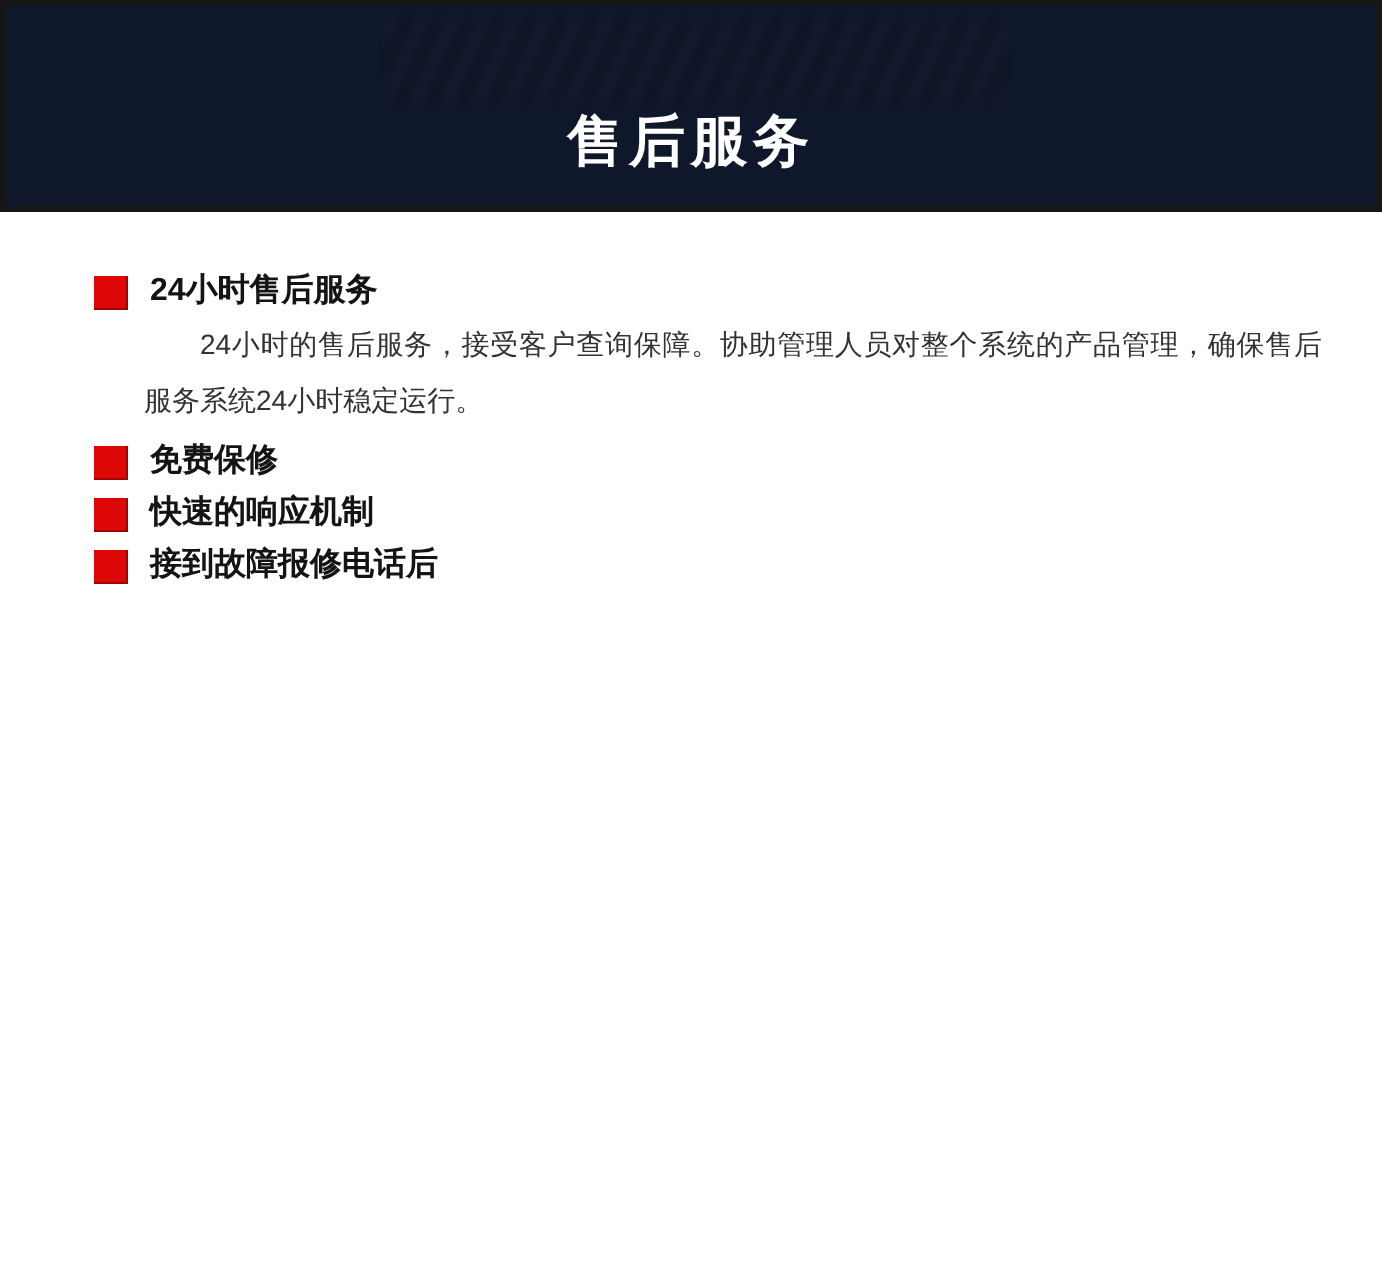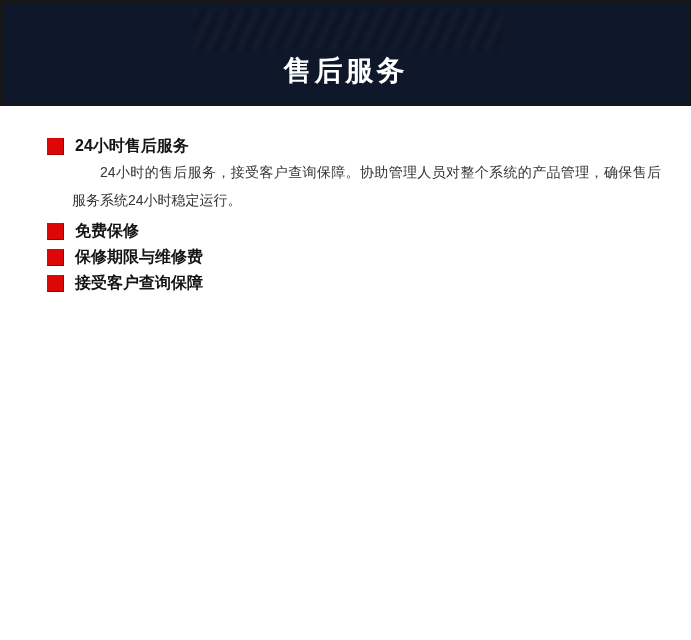--- a/index.html
+++ b/index.html
@@ -112,25 +112,25 @@
     <div class="section">
       <div class="heading-row">
         <span class="bullet"></span>
         <span class="heading">免费保修</span>
       </div>
     </div>
 
     <div class="section">
       <div class="heading-row">
         <span class="bullet"></span>
-        <span class="heading">保修期限与维修费</span>
+        <span class="heading">快速的响应机制</span>
       </div>
     </div>
 
     <div class="section">
       <div class="heading-row">
         <span class="bullet"></span>
-        <span class="heading">接受客户查询保障</span>
+        <span class="heading">接到故障报修电话后</span>
       </div>
     </div>
 
   </div>
 </div>
 
 </body></html>

